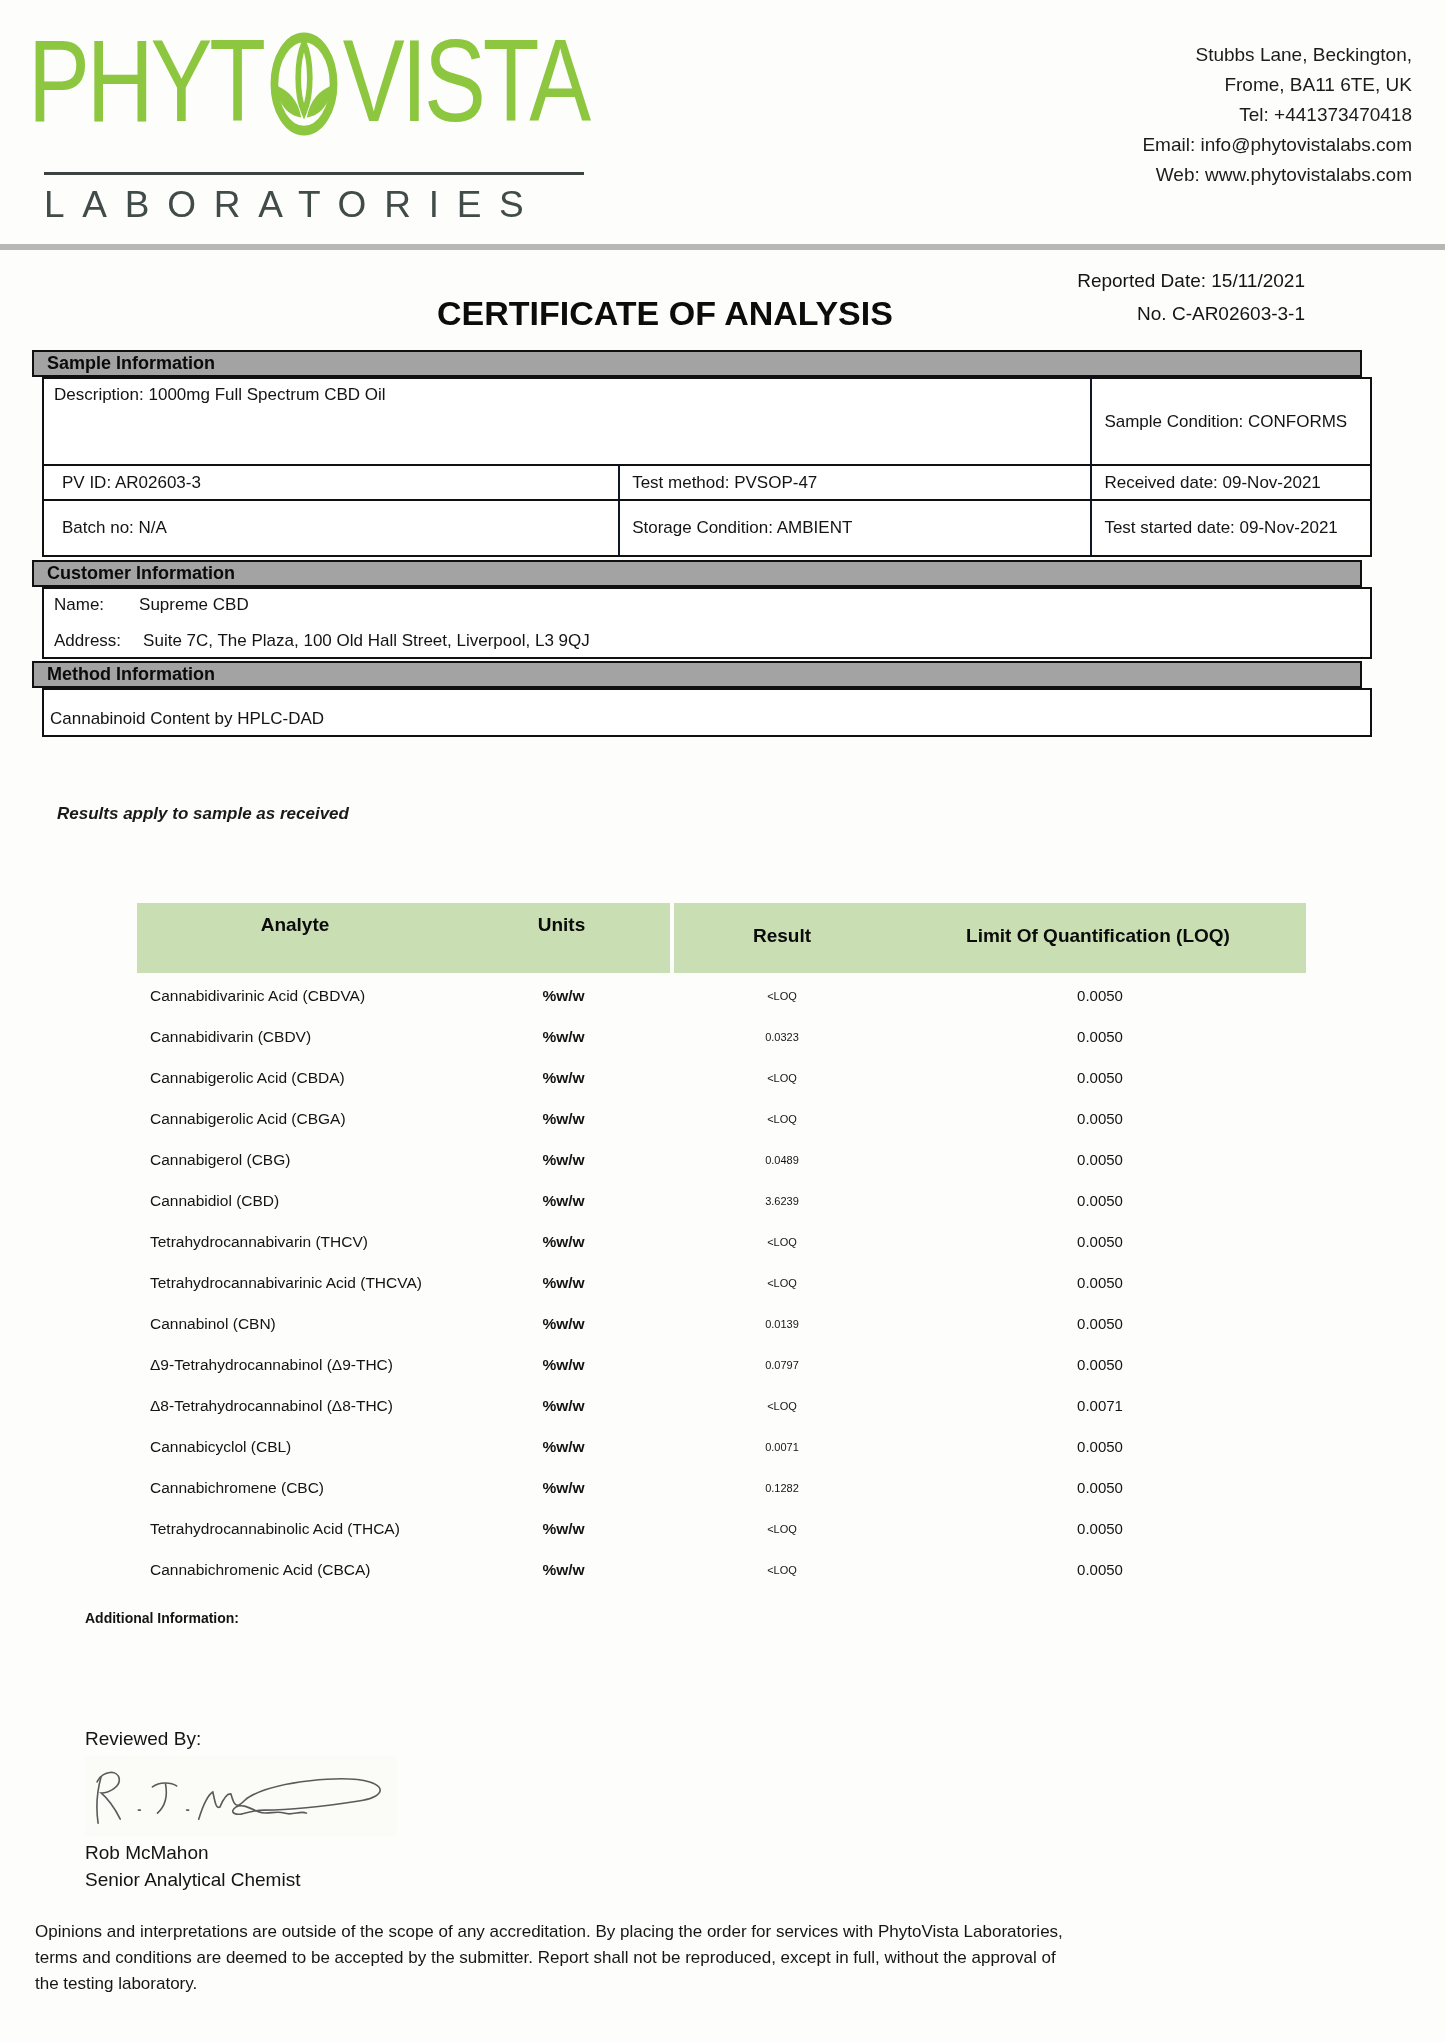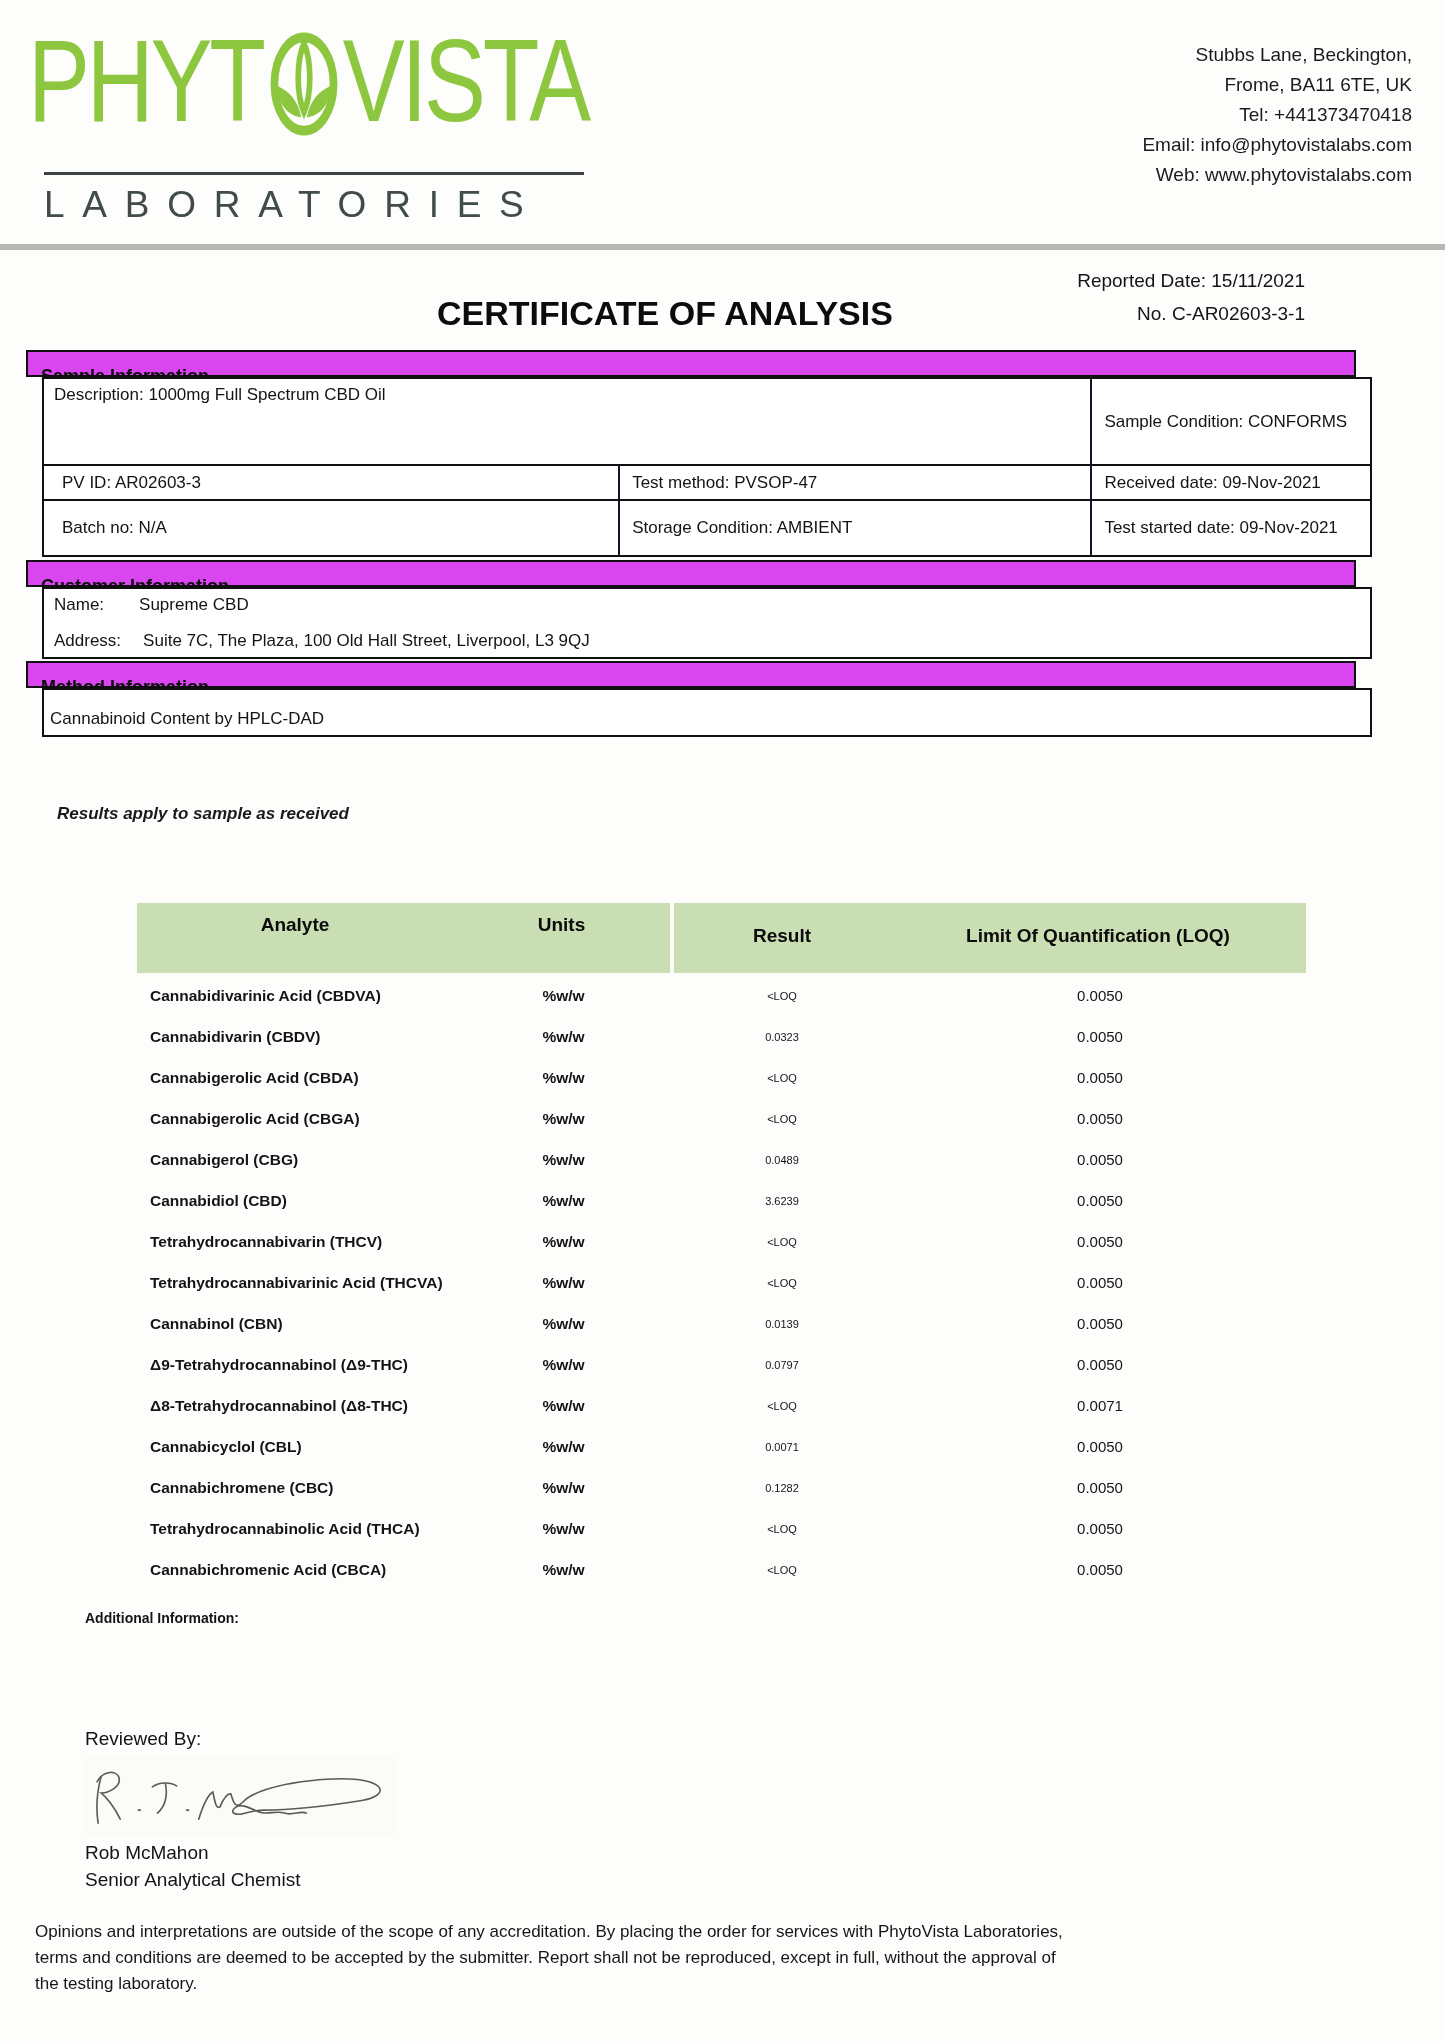--- a/index.html
+++ b/index.html
@@ -30,23 +30,23 @@
 
   
   .report-meta { position:absolute; right:140px; top:264px; width:500px; text-align:right; font-size:19px; line-height:33px; }
   .coa-title {
     position:absolute; left:0; top:294px; width:1330px; text-align:center;
     font-size:34px; font-weight:bold; letter-spacing:0px; color:#0c0c0c;
   }
 
   
   .sec-bar {
-    position:absolute; left:26px; width:1330px; height:27px;
-    background:#d946ef; border:2px solid #101010;
-    font-size:18px; font-weight:bold; padding:14px 0 0 13px; color:#0b0b0b;
+    position:absolute; left:32px; width:1330px; height:27px;
+    background:#a3a3a3; border:2px solid #101010;
+    font-size:18px; font-weight:bold; padding:1px 0 0 13px; color:#0b0b0b;
   }
   .info-box { position:absolute; left:42px; width:1330px; border:2px solid #101010; background:#ffffff; display:flex; }
   .cell { height:100%; }
   .vline { border-left:2px solid #0f172a; }
   .fs17 { font-size:17px; }
 
   .desc-row { top:377px; height:89px; }
   .desc-cell { width:1048px; padding:6px 10px; }
   .cond-cell { width:280px; display:flex; align-items:center; padding-left:12px; }
   .r2 { top:464px; height:37px; }
@@ -70,21 +70,21 @@
   .rt { position:absolute; left:137px; top:903px; width:1173px; }
   .rt-head { display:flex; height:70px; }
   .rt-h-cell { background:#c9dfb3; font-size:19px; font-weight:bold; text-align:center; padding-top:11px; color:#0b0b0b; }
   .h-analyte { width:316px; margin-right:0; }
   .h-units { width:217px; margin-right:4px; }
   .h-merged { width:632px; display:flex; }
   .h-result { width:216px; padding-top:11px; text-align:center; }
   .h-loq { width:416px; padding-top:11px; text-align:center; }
   .rt-body { margin-top:2px; }
   .trow { display:flex; height:41px; align-items:center; }
-  .c-analyte { width:316px; padding-left:13px; font-size:15.5px; font-weight:bold; }
+  .c-analyte { width:316px; padding-left:13px; font-size:15.5px; font-weight:normal; }
   .c-units { width:221px; text-align:center; font-size:15.5px; font-weight:bold; }
   .c-result { width:216px; text-align:center; font-size:11px; }
   .c-loq { width:420px; text-align:center; font-size:15px; }
 
   .additional-info { position:absolute; left:85px; top:1610px; font-size:14px; font-weight:bold; }
 
   
   .reviewed-by { position:absolute; left:85px; top:1728px; font-size:19px; }
   .sig-box { position:absolute; left:85px; top:1756px; width:312px; height:80px; background:#fbfbf8; }
   .sig-box svg { width:100%; height:100%; }

